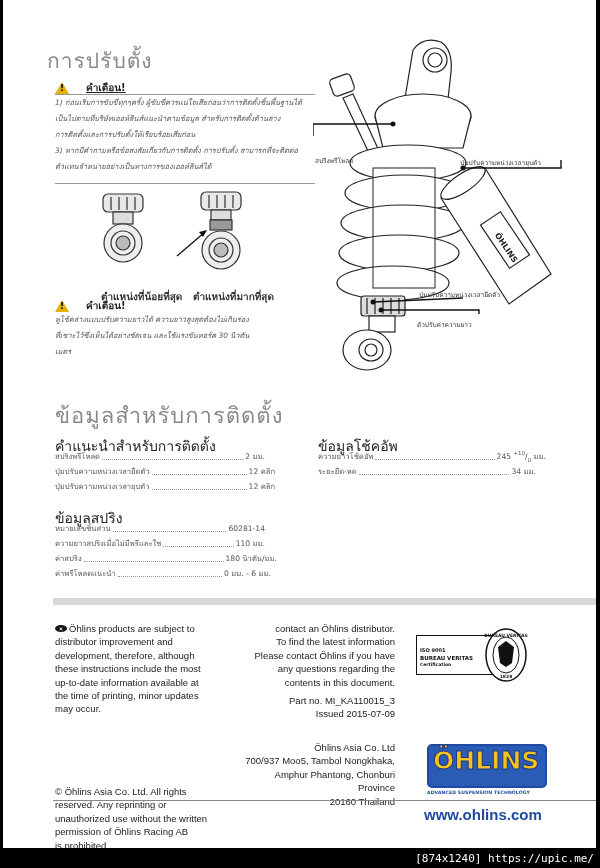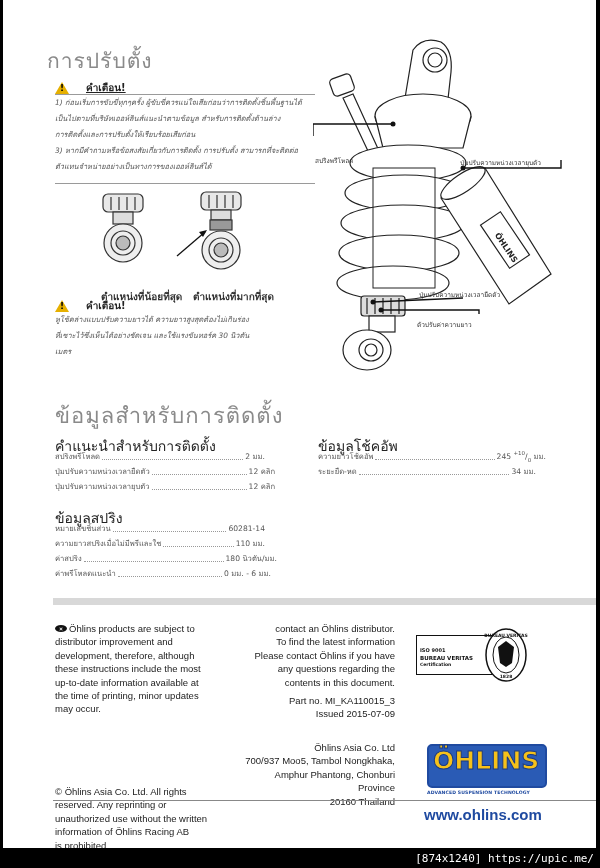--- a/index.html
+++ b/index.html
@@ -242,21 +242,21 @@
       <path d="M14 20 L22 14 L30 20 L28 36 L22 40 L16 36 Z" fill="#111"></path>
       <text x="22" y="10" text-anchor="middle" font-size="4.5" font-weight="bold" font-family="DejaVu Sans, sans-serif" fill="#111">BUREAU VERITAS</text>
       <text x="22" y="51" text-anchor="middle" font-size="4.5" font-weight="bold" font-family="DejaVu Sans, sans-serif" fill="#111">1828</text>
     </svg>
   </div>
 
   <div class="abs foot" style="left:52px; top:741px; width:200px;margin-top:44px;">
     <div>© Öhlins Asia Co. Ltd. All rights</div>
     <div>reserved. Any reprinting or</div>
     <div>unauthorized use without the written</div>
-    <div>information of Öhlins Racing AB</div>
+    <div>permission of Öhlins Racing AB</div>
     <div>is prohibited.</div>
   </div>
 
   <div class="abs foot right" style="left:220px; top:741px; width:172px;">
     <div>Öhlins Asia Co. Ltd</div>
     <div>700/937 Moo5, Tambol Nongkhaka,</div>
     <div>Amphur Phantong, Chonburi</div>
     <div>Province</div>
     <div>20160 Thailand</div>
   </div>

